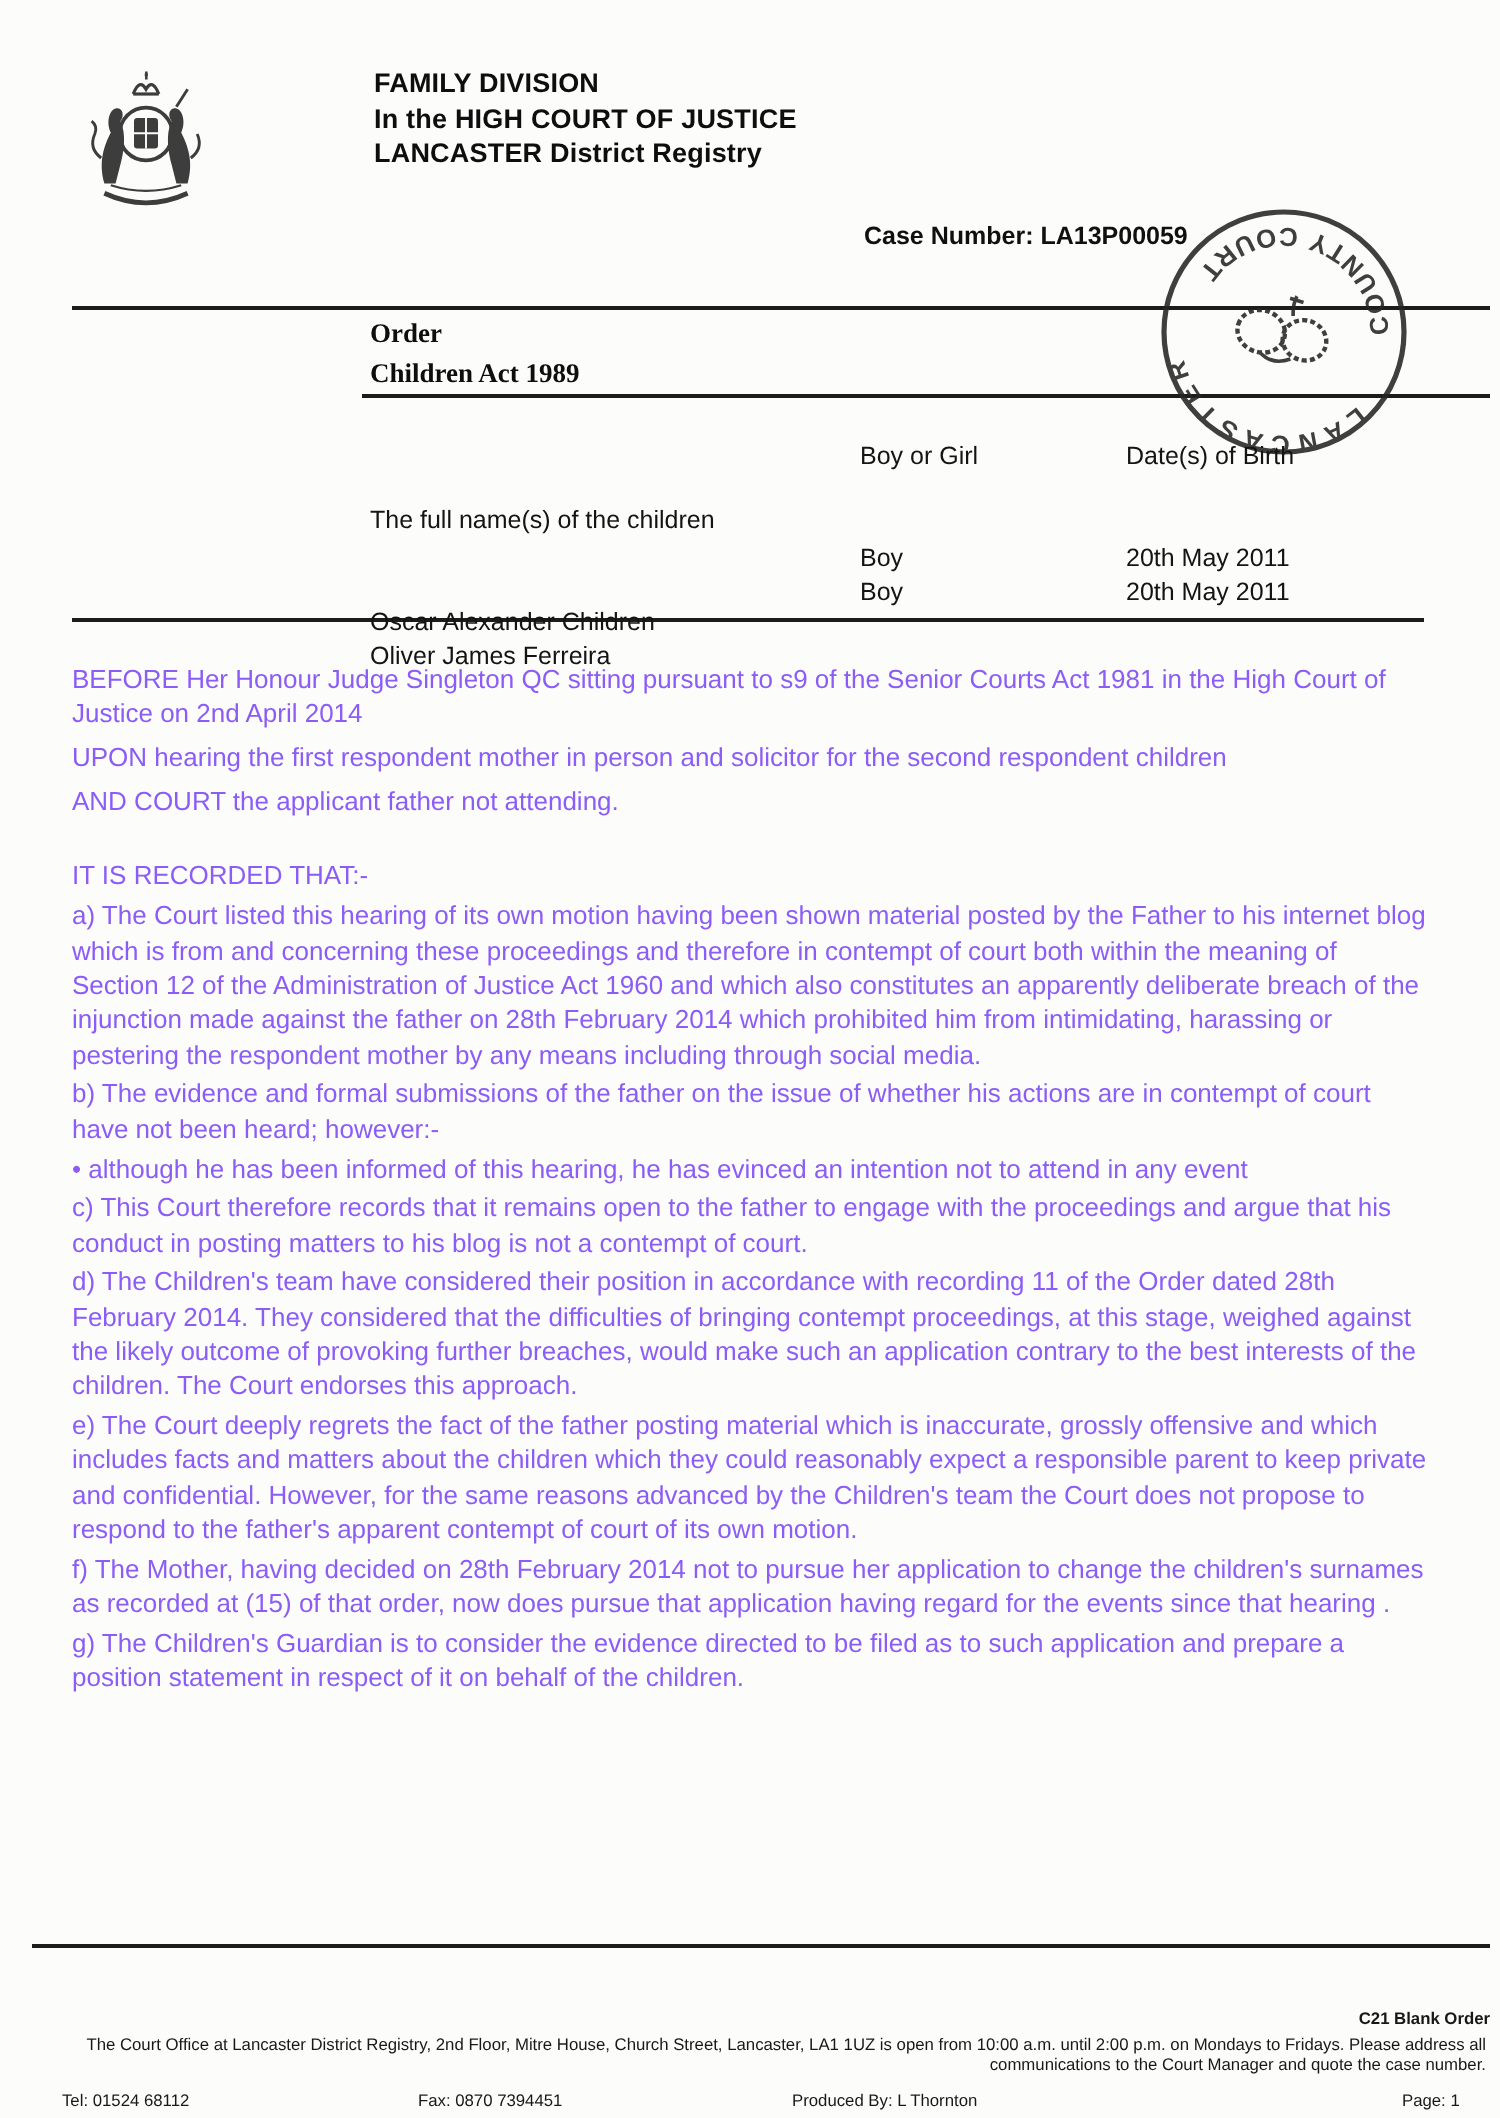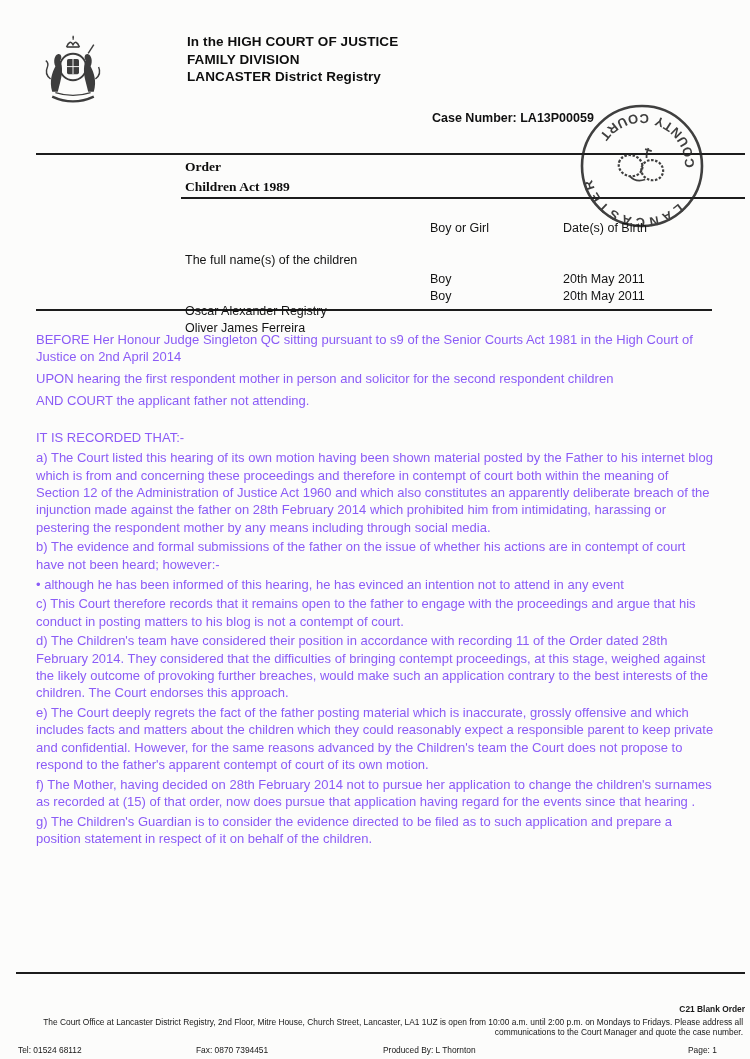--- a/index.html
+++ b/index.html
@@ -42,21 +42,21 @@
     font-size: 13px; line-height: 17.3px; color: #8b5cf6;
   }
   .doc-body p { margin: 0 0 4.5px 0; }
   .recorded-heading { margin-top: 20px !important; margin-bottom: 3px !important; }
   .para { margin-bottom: 2.5px !important; }
   .footer-rule { left: 16px; top: 972px; width: 729px; height: 2px; }
   .footer { position: absolute; left: 16px; top: 1004px; width: 729px; font-size: 8.4px; line-height: 10.5px; color: #181818; text-align: right; }
   .footer .form-ref { font-weight: bold; margin-bottom: 2px; }
   .footer .office-info { width: 727px; }
   .footer-row { position: absolute; left: 0; top: 41px; width: 729px; }
-  .footer-row span { position: absolute; top: 0; white-space: nowrap; }
+  .footer-row span { position: absolute; top: 0; white-space: nowrap; margin-left: 13px; }
   .f-tel { left: 2px; }
   .f-fax { left: 180px; }
   .f-prod { left: 367px; }
   .f-page { left: 672px; }
 </style>
 </head>
 <body>
 
 <div class="page">
 
@@ -78,22 +78,22 @@
       <path d="M76,72 C80,58 76,48 72,40 C75,34 73,26 69,25 C65,24 63,29 66,33 C62,41 64,53 66,60 L69,72 Z" fill="#3d3d3d" stroke="none"></path>
       <path d="M69,24 L76,13" stroke-width="1.8"></path>
       <path d="M78,56 Q86,50 82,41" stroke-width="1.8"></path>
 
       <path d="M24,78 Q50,90 76,78" stroke-width="3"></path>
       <path d="M28,73 Q50,80 72,73" stroke-width="1.4"></path>
     </g>
   </svg>
 
   <div class="court-title">
+    <div>FAMILY DIVISION</div>
     <div>In the HIGH COURT OF JUSTICE</div>
-    <div>FAMILY DIVISION</div>
     <div>LANCASTER District Registry</div>
   </div>
 
   <div class="case-number">Case Number: LA13P00059</div>
 
   <div class="rule rule-1"></div>
   <div class="rule rule-2"></div>
   <div class="rule rule-3"></div>
 
   <div class="order-block">
@@ -125,21 +125,21 @@
   </svg>
 
   <div class="children-table">
     <div class="ct-row ct-head">
       <span class="col-name">The full name(s) of the children</span>
       <span class="col-sex">Boy or Girl</span>
       <span class="col-dob">Date(s) of Birth</span>
     </div>
     <div class="ct-gap"></div>
     <div class="ct-row">
-      <span class="col-name">Oscar Alexander Registry</span>
+      <span class="col-name">Oscar Alexander Children</span>
       <span class="col-sex">Boy</span>
       <span class="col-dob">20th May 2011</span>
     </div>
     <div class="ct-row">
       <span class="col-name">Oliver James Ferreira</span>
       <span class="col-sex">Boy</span>
       <span class="col-dob">20th May 2011</span>
     </div>
   </div>
 

